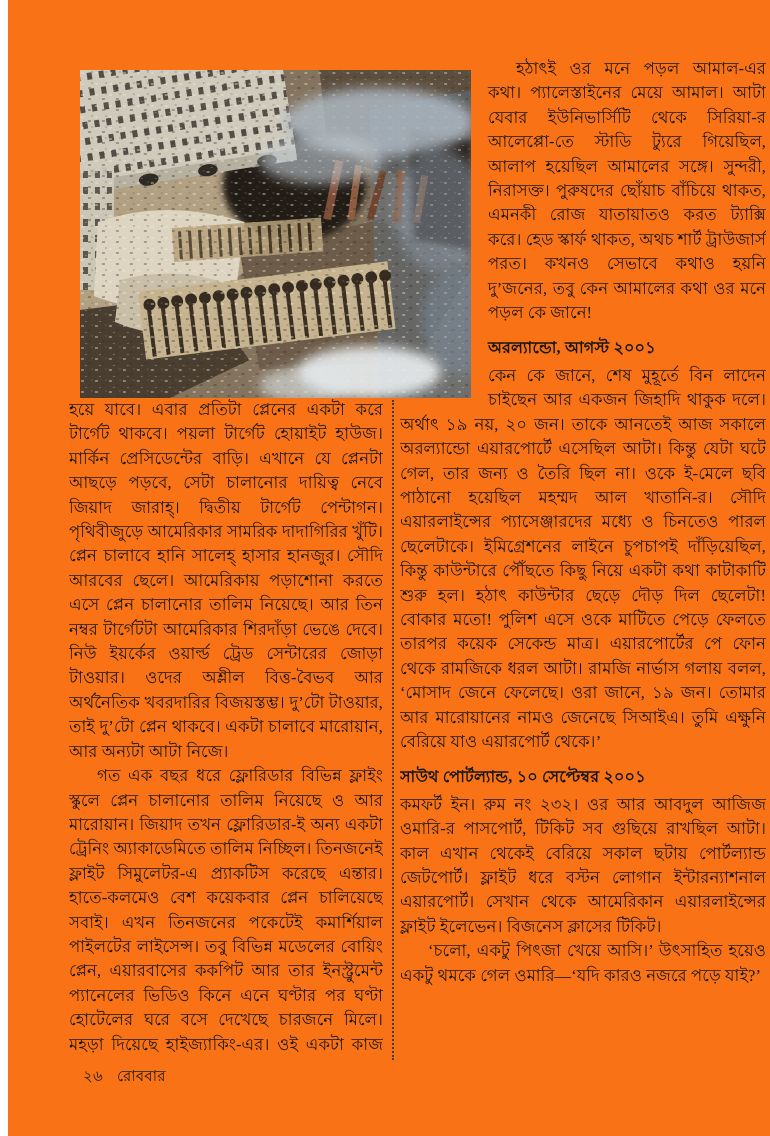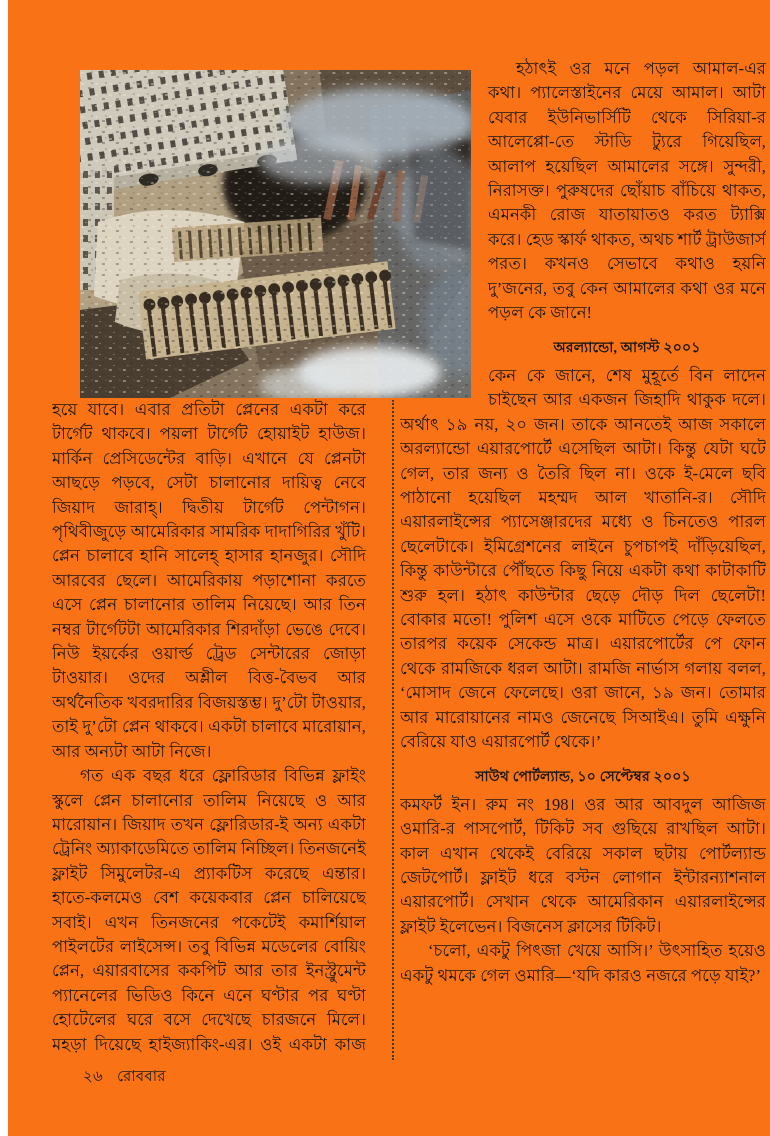--- a/index.html
+++ b/index.html
@@ -25,31 +25,30 @@
     font-size:16.5px;
     line-height:24.4px;
     letter-spacing:.1px;
   }
   .col-right{
     position:absolute;left:392px;top:57px;
     width:366px;height:1008px;
     overflow:hidden;
   }
   .col-left{
-    position:absolute;left:44px;top:398px;
+    position:absolute;left:61px;top:398px;
     width:314px;height:656px;
     overflow:hidden;
   }
   .photo-spacer{float:left;width:88px;height:344px;}
   p{margin:0;padding:0;}
   p.indent{text-indent:28px;}
   h3.section-heading{
     margin:11px 0 3px 0;
-    text-align:center;
-    font-size:14px;
+    font-size:16px;
     font-weight:bold;
     letter-spacing:.2px;
   }
   
   .divider{
     position:absolute;left:384px;top:400px;
     height:660px;width:0;
     border-left:2px dotted #3c3c3c;
   }
   
@@ -194,21 +193,21 @@
 
   <div class="col col-right">
     <div class="photo-spacer"></div>
 
     <p class="indent">হঠাৎই ওর মনে পড়ল আমাল-এর কথা। প্যালেস্তাইনের মেয়ে আমাল। আটা যেবার ইউনিভার্সিটি থেকে সিরিয়া-র আলেপ্পো-তে স্টাডি ট্যুরে গিয়েছিল, আলাপ হয়েছিল আমালের সঙ্গে। সুন্দরী, নিরাসক্ত। পুরুষদের ছোঁয়াচ বাঁচিয়ে থাকত, এমনকী রোজ যাতায়াতও করত ট্যাক্সি করে। হেড স্কার্ফ থাকত, অথচ শার্ট ট্রাউজার্স পরত। কখনও সেভাবে কথাও হয়নি দু’জনের, তবু কেন আমালের কথা ওর মনে পড়ল কে জানে!</p>
 
     <h3 class="section-heading">অরল্যান্ডো, আগস্ট ২০০১</h3>
     <p>কেন কে জানে, শেষ মুহূর্তে বিন লাদেন চাইছেন আর একজন জিহাদি থাকুক দলে। অর্থাৎ ১৯ নয়, ২০ জন। তাকে আনতেই আজ সকালে অরল্যান্ডো এয়ারপোর্টে এসেছিল আটা। কিন্তু যেটা ঘটে গেল, তার জন্য ও তৈরি ছিল না। ওকে ই-মেলে ছবি পাঠানো হয়েছিল মহম্মদ আল খাতানি-র। সৌদি এয়ারলাইন্সের প্যাসেঞ্জারদের মধ্যে ও চিনতেও পারল ছেলেটাকে। ইমিগ্রেশনের লাইনে চুপচাপই দাঁড়িয়েছিল, কিন্তু কাউন্টারে পৌঁছতে কিছু নিয়ে একটা কথা কাটাকাটি শুরু হল। হঠাৎ কাউন্টার ছেড়ে দৌড় দিল ছেলেটা! বোকার মতো! পুলিশ এসে ওকে মাটিতে পেড়ে ফেলতে তারপর কয়েক সেকেন্ড মাত্র। এয়ারপোর্টের পে ফোন থেকে রামজিকে ধরল আটা। রামজি নার্ভাস গলায় বলল, ‘মোসাদ জেনে ফেলেছে। ওরা জানে, ১৯ জন। তোমার আর মারোয়ানের নামও জেনেছে সিআইএ। তুমি এক্ষুনি বেরিয়ে যাও এয়ারপোর্ট থেকে।’</p>
 
     <h3 class="section-heading">সাউথ পোর্টল্যান্ড, ১০ সেপ্টেম্বর ২০০১</h3>
-    <p>কমফর্ট ইন। রুম নং 198। ওর আর আবদুল আজিজ ওমারি-র পাসপোর্ট, টিকিট সব গুছিয়ে রাখছিল আটা। কাল এখান থেকেই বেরিয়ে সকাল ছটায় পোর্টল্যান্ড জেটপোর্ট। ফ্লাইট ধরে বস্টন লোগান ইন্টারন্যাশনাল এয়ারপোর্ট। সেখান থেকে আমেরিকান এয়ারলাইন্সের ফ্লাইট ইলেভেন। বিজনেস ক্লাসের টিকিট।</p>
+    <p>কমফর্ট ইন। রুম নং ২৩২। ওর আর আবদুল আজিজ ওমারি-র পাসপোর্ট, টিকিট সব গুছিয়ে রাখছিল আটা। কাল এখান থেকেই বেরিয়ে সকাল ছটায় পোর্টল্যান্ড জেটপোর্ট। ফ্লাইট ধরে বস্টন লোগান ইন্টারন্যাশনাল এয়ারপোর্ট। সেখান থেকে আমেরিকান এয়ারলাইন্সের ফ্লাইট ইলেভেন। বিজনেস ক্লাসের টিকিট।</p>
     <p class="indent">‘চলো, একটু পিৎজা খেয়ে আসি।’ উৎসাহিত হয়েও একটু থমকে গেল ওমারি—‘যদি কারও নজরে পড়ে যাই?’</p>
 
   </div>
 
   <div class="col col-left">
     <p>হয়ে যাবে। এবার প্রতিটা প্লেনের একটা করে টার্গেট থাকবে। পয়লা টার্গেট হোয়াইট হাউজ। মার্কিন প্রেসিডেন্টের বাড়ি। এখানে যে প্লেনটা আছড়ে পড়বে, সেটা চালানোর দায়িত্ব নেবে জিয়াদ জারাহ্‌। দ্বিতীয় টার্গেট পেন্টাগন। পৃথিবীজুড়ে আমেরিকার সামরিক দাদাগিরির খুঁটি। প্লেন চালাবে হানি সালেহ্‌ হাসার হানজুর। সৌদি আরবের ছেলে। আমেরিকায় পড়াশোনা করতে এসে প্লেন চালানোর তালিম নিয়েছে। আর তিন নম্বর টার্গেটটা আমেরিকার শিরদাঁড়া ভেঙে দেবে। নিউ ইয়র্কের ওয়ার্ল্ড ট্রেড সেন্টারের জোড়া টাওয়ার। ওদের অশ্লীল বিত্ত-বৈভব আর অর্থনৈতিক খবরদারির বিজয়স্তম্ভ। দু’টো টাওয়ার, তাই দু’টো প্লেন থাকবে। একটা চালাবে মারোয়ান, আর অন্যটা আটা নিজে।</p>
     <p class="indent">গত এক বছর ধরে ফ্লোরিডার বিভিন্ন ফ্লাইং স্কুলে প্লেন চালানোর তালিম নিয়েছে ও আর মারোয়ান। জিয়াদ তখন ফ্লোরিডার-ই অন্য একটা ট্রেনিং অ্যাকাডেমিতে তালিম নিচ্ছিল। তিনজনেই ফ্লাইট সিমুলেটর-এ প্র্যাকটিস করেছে এন্তার। হাতে-কলমেও বেশ কয়েকবার প্লেন চালিয়েছে সবাই। এখন তিনজনের পকেটেই কমার্শিয়াল পাইলটের লাইসেন্স। তবু বিভিন্ন মডেলের বোয়িং প্লেন, এয়ারবাসের ককপিট আর তার ইনস্ট্রুমেন্ট প্যানেলের ভিডিও কিনে এনে ঘণ্টার পর ঘণ্টা হোটেলের ঘরে বসে দেখেছে চারজনে মিলে। মহড়া দিয়েছে হাইজ্যাকিং-এর। ওই একটা কাজ নিখুঁতভাবে করা ছাড়া ওদের মাথায় এখন আর কোনও ভাবনা নেই!</p>
 
   </div>
 

